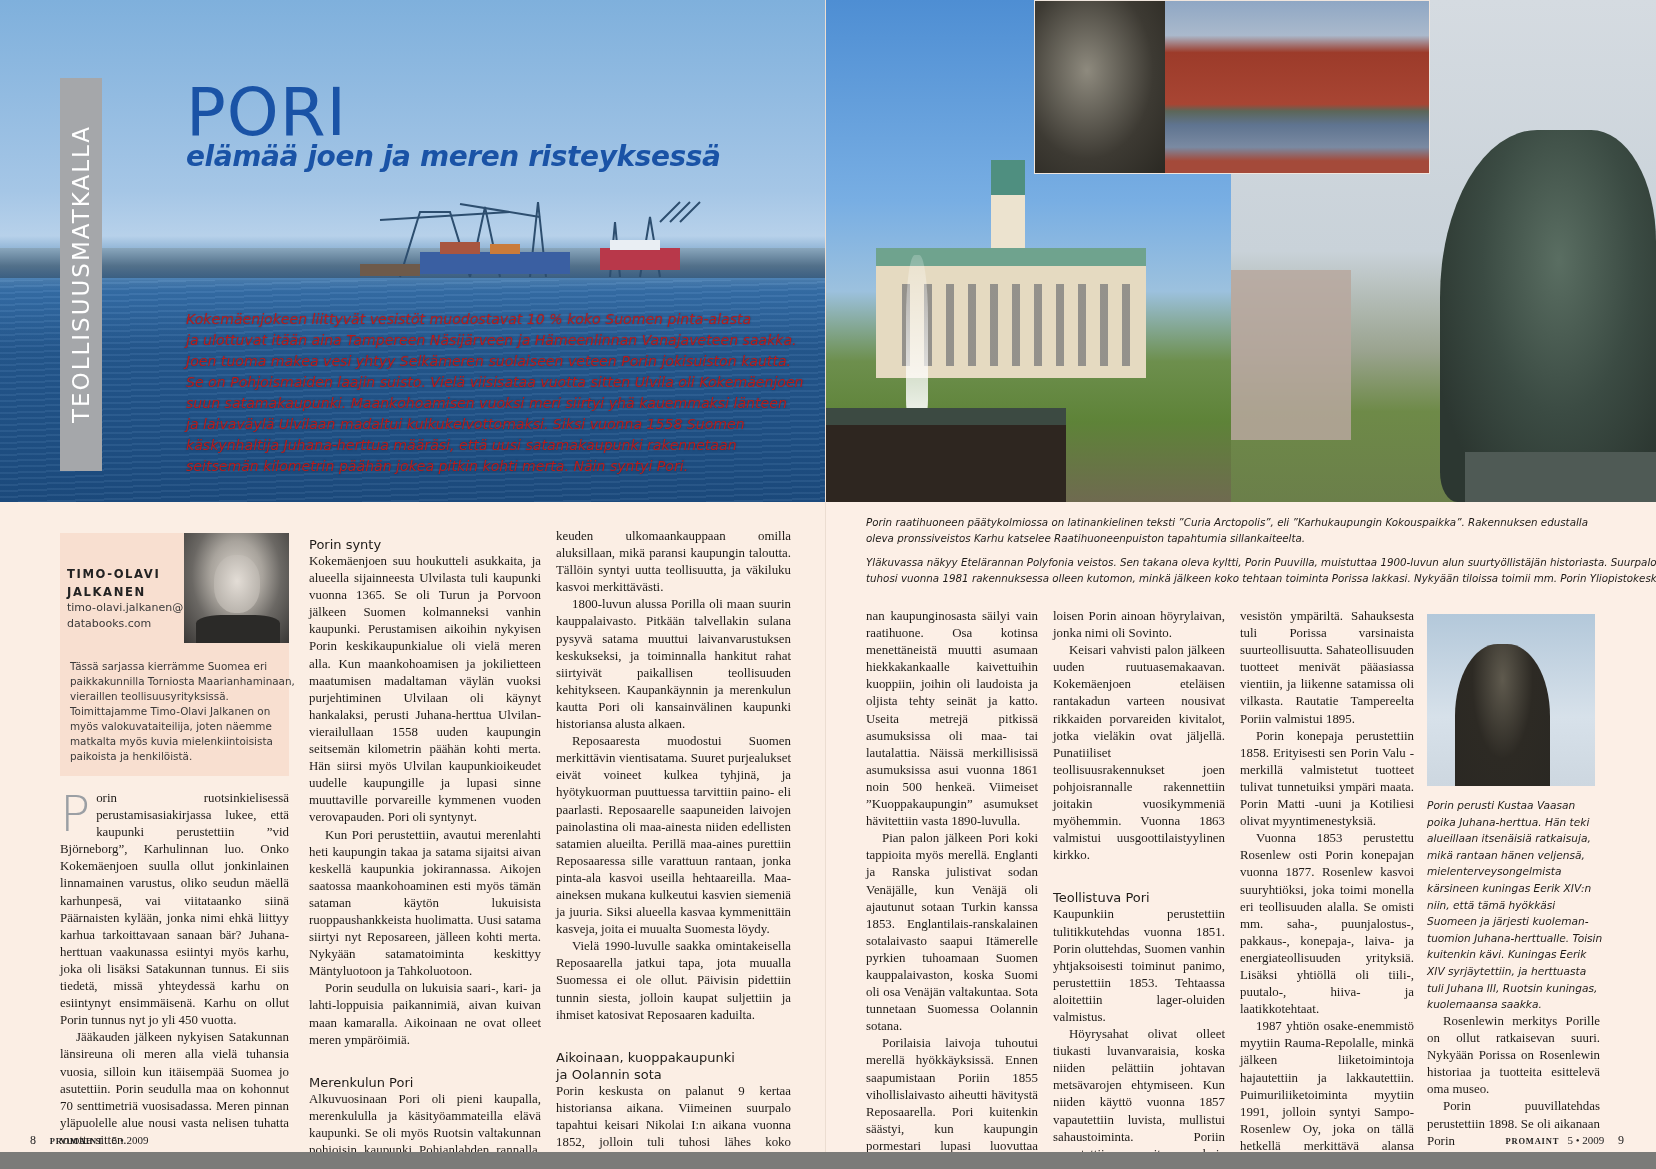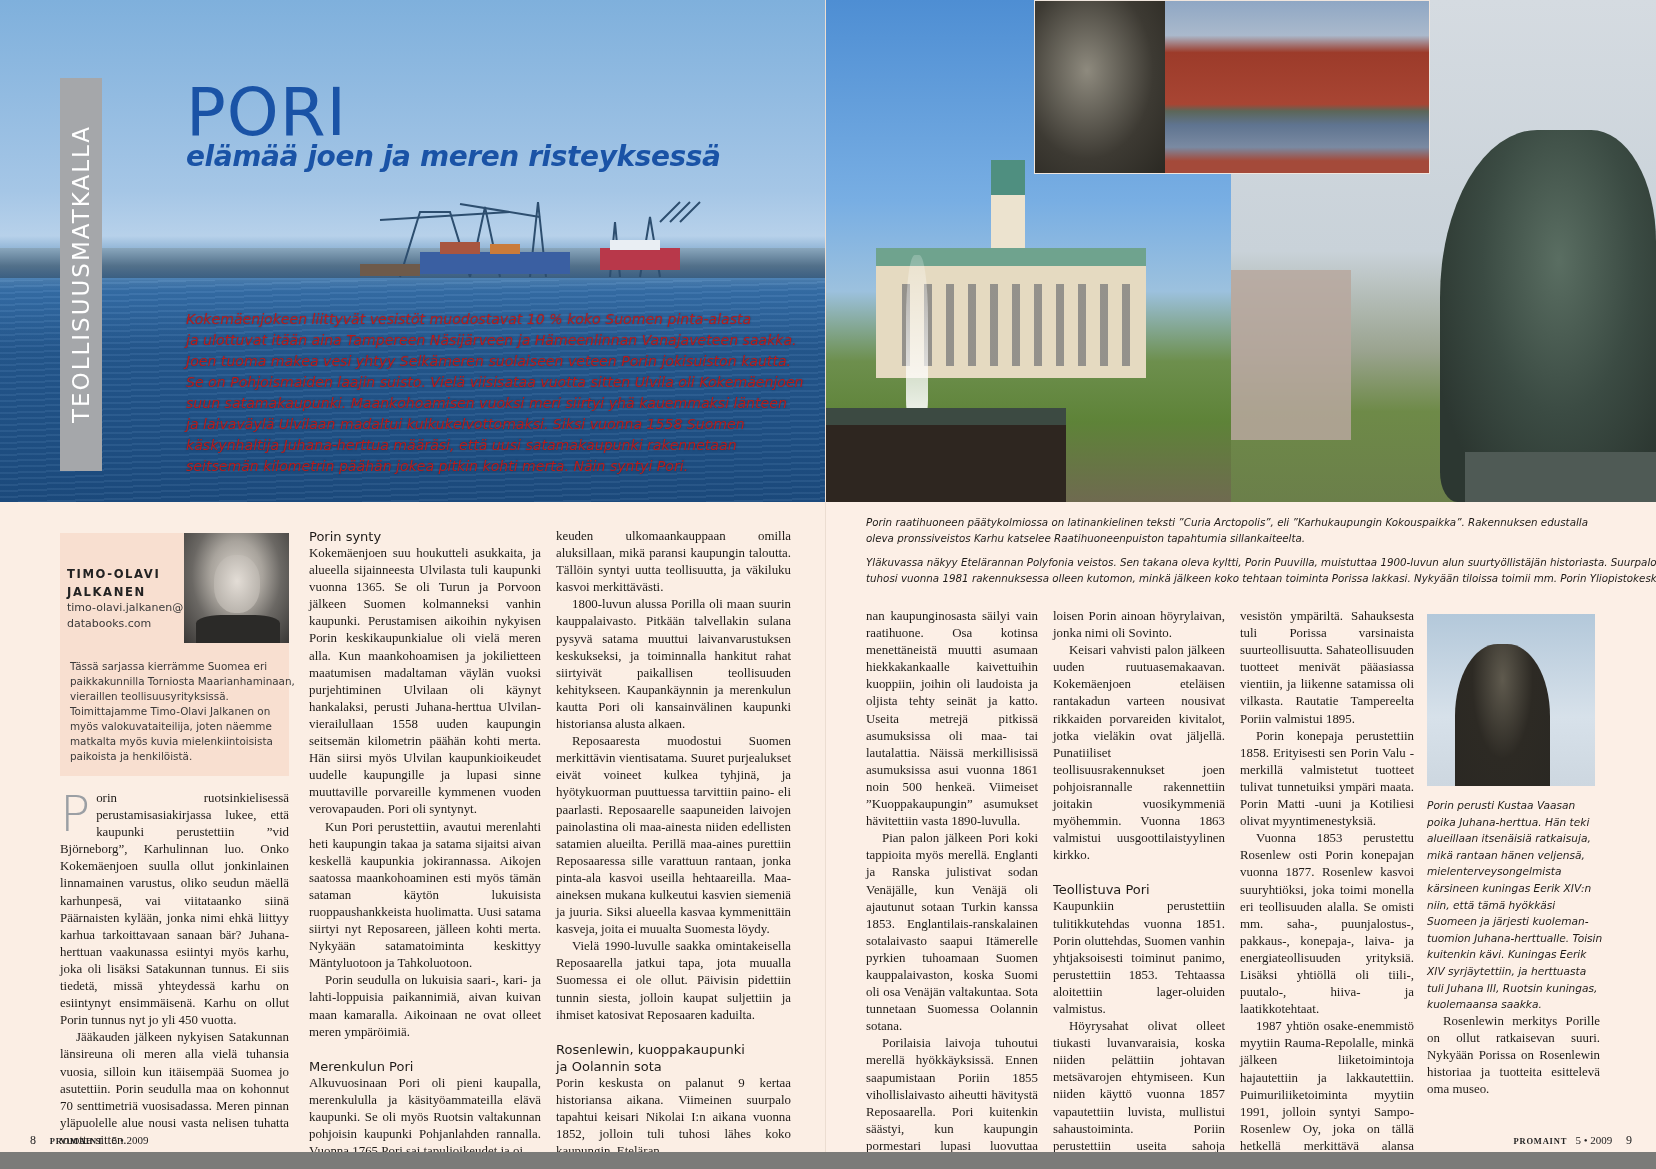--- a/index.html
+++ b/index.html
@@ -71,21 +71,21 @@
     background: radial-gradient(ellipse at 50% 45%, #e3ddd6, #a9a49d); }
   .author-photo .suit { position: absolute; left: 12px; top: 82px; width: 84px; height: 28px; background: #2b2a28; border-radius: 30% 30% 0 0; }
   .series-note { position: absolute; left: 70px; top: 659px; width: 215px; font-family: "DejaVu Sans", sans-serif;
     font-size: 10.4px; line-height: 15px; color: #3a3a3a; }
   .series-note p { white-space: nowrap; }
 
   .col { position: absolute; font-family: "Liberation Serif", serif; font-size: 12.9px; line-height: 17.1px;
     color: #1e1b18; text-align: justify; }
   .col p { margin: 0; }
   .col .ind { text-indent: 16px; }
-  .col h3 { font-family: "DejaVu Sans", sans-serif; font-weight: normal; font-size: 13px; line-height: 17px; color: #1e1b18; }
+  .col h3 { font-family: "DejaVu Sans", sans-serif; font-weight: normal; font-size: 13px; line-height: 17px; color: #1e1b18; margin-top: 8px; }
   .col .gap { height: 17px; }
   .dropcap { float: left; font-family: "DejaVu Sans", sans-serif; font-weight: 200; font-size: 50px; line-height: 44px;
     color: #9b9fa4; margin: 2px 6px 0 0; }
 
   .col-1 { left: 60px; top: 790px; width: 229px; }
   .col-2 { left: 309px; top: 528px; width: 232px; }
   .col-3 { left: 556px; top: 528px; width: 235px; }
   .col-4 { left: 866px; top: 608px; width: 172px; }
   .col-5 { left: 1053px; top: 608px; width: 172px; }
   .col-6 { left: 1240px; top: 608px; width: 174px; }
@@ -100,21 +100,21 @@
     background: linear-gradient(180deg, #b3c8da 0%, #d7e1ea 60%, #cdd7e0 100%); }
   .portrait .statue { position: absolute; left: 28px; top: 30px; width: 95px; height: 160px;
     background: radial-gradient(ellipse at 50% 22%, #5f5a4e 0%, #2d2a24 45%, #2a2823 100%); border-radius: 45% 45% 10% 10%; }
   .portrait-caption { position: absolute; left: 1427px; top: 797px; width: 175px; font-family: "DejaVu Sans", sans-serif;
     font-style: italic; font-size: 10.6px; line-height: 16.6px; color: #1e1b18; }
   .portrait-caption p { white-space: nowrap; }
 
   .footer { position: absolute; top: 1133px; font-family: "Liberation Serif", serif; font-size: 11px; color: #222; }
   .footer .pub { font-family: Liberation Serif, serif; font-size: 8.5px; letter-spacing: 0.8px; font-weight: bold; }
   .footer-left { left: 30px; }
-  .footer-right { right: 24px; }
+  .footer-right { right: 32px; }
   .footer .num { font-size: 12px; }
 </style>
 </head>
 <body>
 
 <div class="spread">
 
   <div class="page-left">
     <div class="hero">
       <div class="shore"></div>
@@ -196,21 +196,21 @@
       <p>Alkuvuosinaan Pori oli pieni kaupalla, merenkululla ja käsityöammateilla elävä kaupunki. Se oli myös Ruotsin valtakunnan pohjoisin kaupunki Pohjanlahden rannalla. Vuonna 1765 Pori sai tapulioikeudet ja oi-</p>
     </div>
 
     <div class="col col-3">
       <p>keuden ulkomaankauppaan omilla aluksillaan, mikä paransi kaupungin taloutta. Tällöin syntyi uutta teollisuutta, ja väkiluku kasvoi merkittävästi.</p>
       <p class="ind">1800-luvun alussa Porilla oli maan suurin kauppalaivasto. Pitkään talvellakin sulana pysyvä satama muuttui laivanvarustuksen keskukseksi, ja toiminnalla hankitut rahat siirtyivät paikallisen teollisuuden kehitykseen. Kaupankäynnin ja merenkulun kautta Pori oli kansainvälinen kaupunki historiansa alusta alkaen.</p>
       <p class="ind">Reposaaresta muodostui Suomen merkittävin vientisatama. Suuret purjealukset eivät voineet kulkea tyhjinä, ja hyötykuorman puuttuessa tarvittiin paino- eli paarlasti. Reposaarelle saapuneiden laivojen painolastina oli maa-ainesta niiden edellisten satamien alueilta. Perillä maa-aines purettiin Reposaaressa sille varattuun rantaan, jonka pinta-ala kasvoi useilla hehtaareilla. Maa-aineksen mukana kulkeutui kasvien siemeniä ja juuria. Siksi alueella kasvaa kymmenittäin kasveja, joita ei muualta Suomesta löydy.</p>
       <p class="ind">Vielä 1990-luvulle saakka omintakeisella Reposaarella jatkui tapa, jota muualla Suomessa ei ole ollut. Päivisin pidettiin tunnin siesta, jolloin kaupat suljettiin ja ihmiset katosivat Reposaaren kaduilta.</p>
       <div class="gap"></div>
       <h3>
-        <span>Rosenlewin, kuoppakaupunki</span><br>
+        <span>Aikoinaan, kuoppakaupunki</span><br>
         <span>ja Oolannin sota</span>
       </h3>
       <p>Porin keskusta on palanut 9 kertaa historiansa aikana. Viimeinen suurpalo tapahtui keisari Nikolai I:n aikana vuonna 1852, jolloin tuli tuhosi lähes koko kaupungin. Eteläran-</p>
     </div>
 
     <div class="footer footer-left">
       <span class="num">8</span>
       &nbsp;&nbsp;&nbsp;
       <span class="pub">PROMAINT</span>
       &nbsp;
@@ -283,20 +283,21 @@
     <p>Suomeen ja järjesti kuoleman-</p>
     <p>tuomion Juhana-herttualle. Toisin</p>
     <p>kuitenkin kävi. Kuningas Eerik</p>
     <p>XIV syrjäytettiin, ja herttuasta</p>
     <p>tuli Juhana III, Ruotsin kuningas,</p>
     <p>kuolemaansa saakka.</p>
   </div>
 
   <div class="col col-7">
     <p class="ind">Rosenlewin merkitys Porille on ollut ratkaisevan suuri. Nykyään Porissa on Rosenlewin historiaa ja tuotteita esittelevä oma museo.</p>
+    <p class="ind">Porin puuvillatehdas perustettiin 1898. Se oli aikanaan Porin</p>
   </div>
 
   <div class="footer footer-right">
     <span class="pub">PROMAINT</span>
     &nbsp;
     <span>5 • 2009</span>
     &nbsp;&nbsp;&nbsp;
     <span class="num">9</span>
   </div>
 </div>

